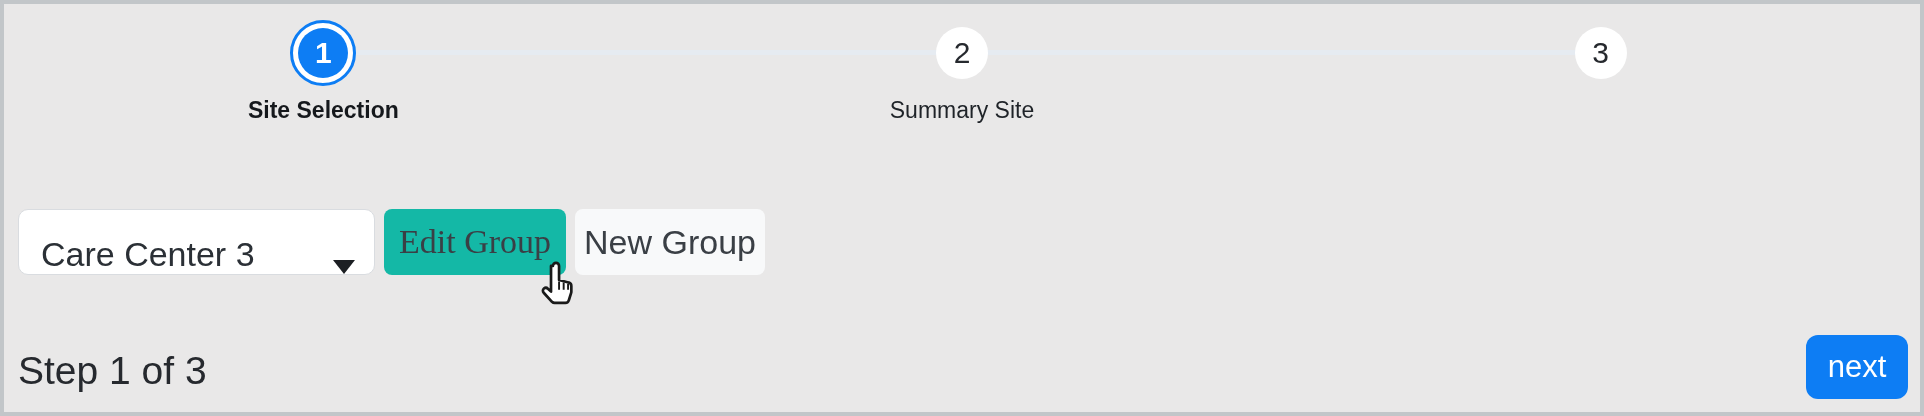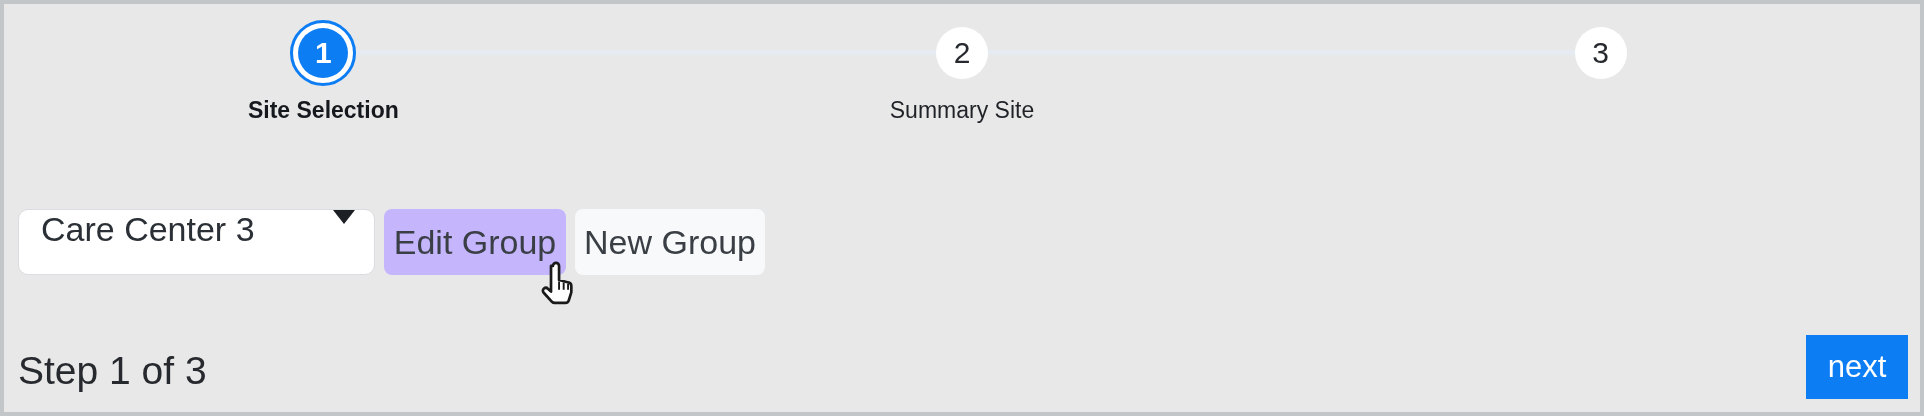--- a/index.html
+++ b/index.html
@@ -42,45 +42,45 @@
   .step-label{margin-top:12px;font-size:23px;color:#1f2328;}
   .step-label.bold{font-weight:700;color:#15181c;}
   
   .content-row{
     position:absolute;top:205px;left:14px;
     display:flex;gap:9px;height:66px;align-items:stretch;
   }
   .select{
     box-sizing:border-box;width:357px;
     background:#ffffff;border:1px solid #d9dce0;border-radius:10px;
-    display:flex;align-items:flex-start;justify-content:space-between;
+    display:flex;align-items:flex-end;justify-content:space-between;
     padding:0 19px 0 22px;cursor:default;
   }
   .select-value{font-size:34px;color:#2b3036;}
   .caret{
     width:0;height:0;
     border-left:11px solid transparent;border-right:11px solid transparent;
     border-top:14px solid #1c1f23;
   }
   .btn{
     box-sizing:border-box;border:none;border-radius:8px;
     font-family:"Liberation Sans", sans-serif;
     font-size:34px;color:#3a3f45;
     display:flex;align-items:center;justify-content:center;
     padding:0;
   }
-  .btn.edit{width:182px;background:#c4b5fd;}
+  .btn.edit{width:182px;background:#14b8a6;font-family:Liberation Serif, serif;}
   .btn.new{width:190px;background:#f8f9fa;text-align:center;}
   
   .cursor{position:absolute;left:529px;top:256px;z-index:5;pointer-events:none;}
   
   .footer-step{position:absolute;left:14px;top:345px;font-size:39px;color:#26292e;}
   .next-btn{
     position:absolute;right:12px;bottom:13px;
-    width:102px;height:64px;border:none;border-radius:0;
+    width:102px;height:64px;border:none;border-radius:12px;
     background:#0d7df4;color:#ffffff;font-size:31px;
     font-family:"Liberation Sans", sans-serif;
     display:flex;align-items:center;justify-content:center;
   }
 </style>
 </head>
 <body>
 
 <div class="frame">
 

